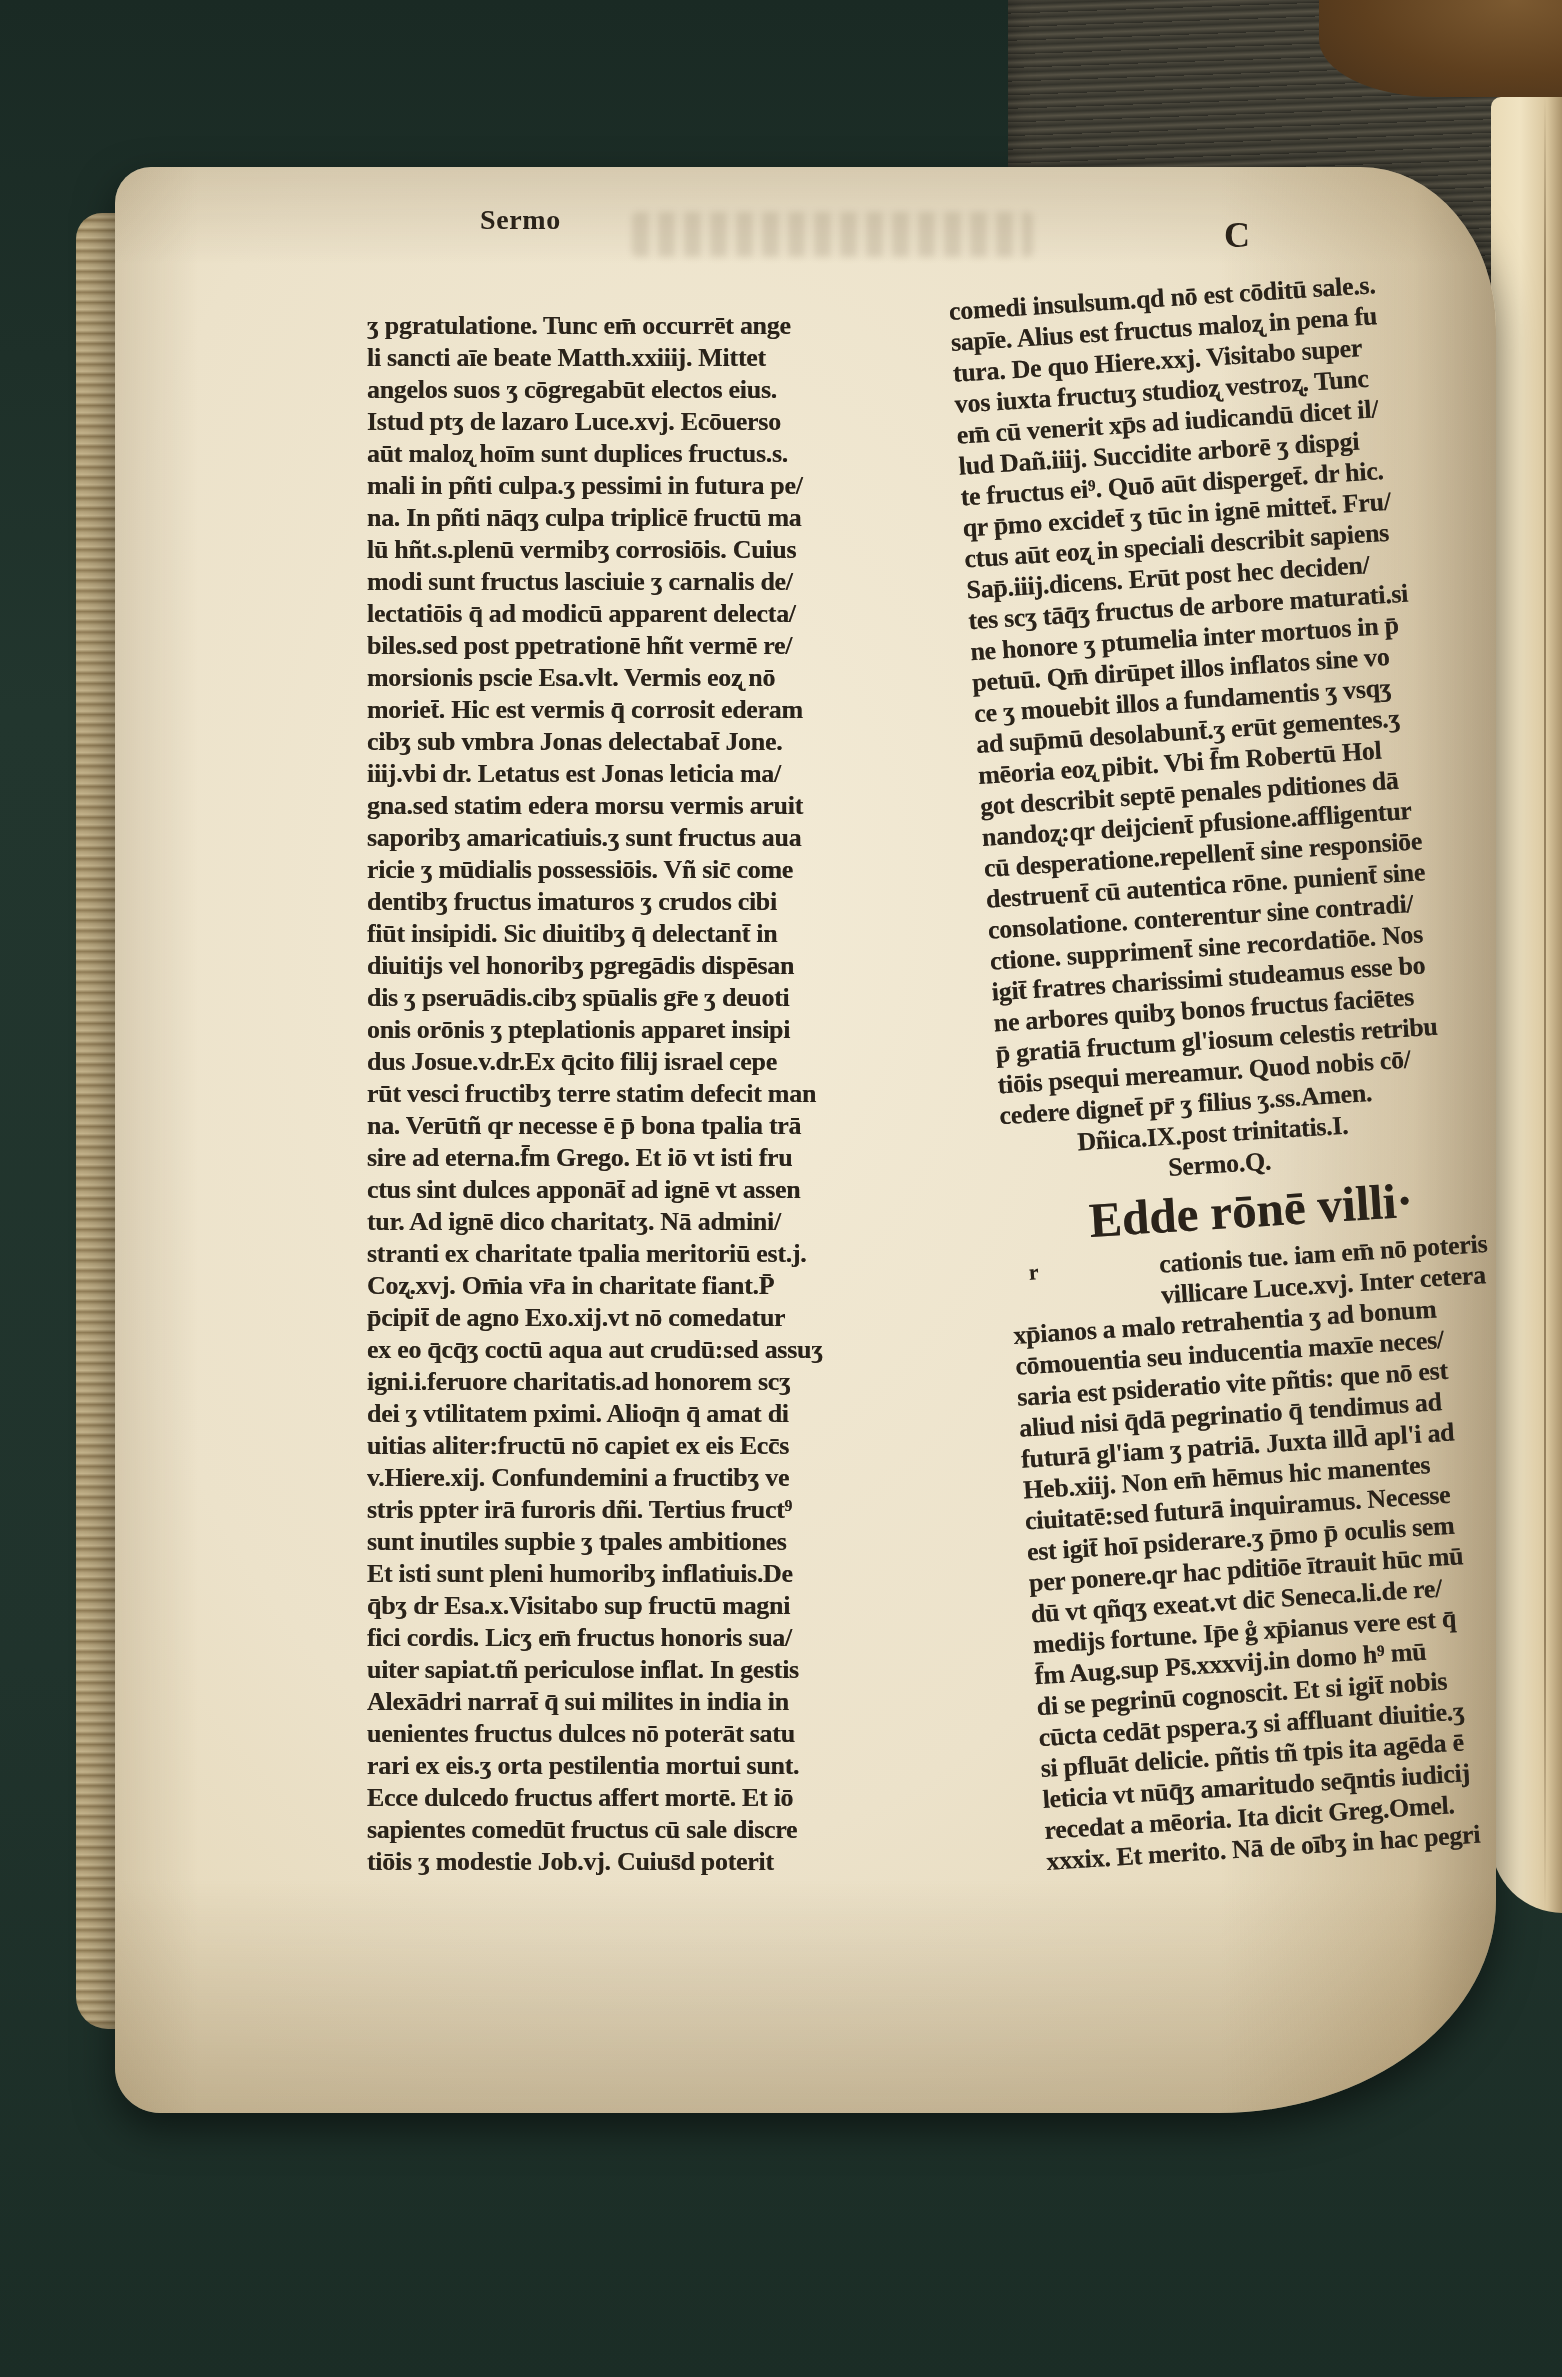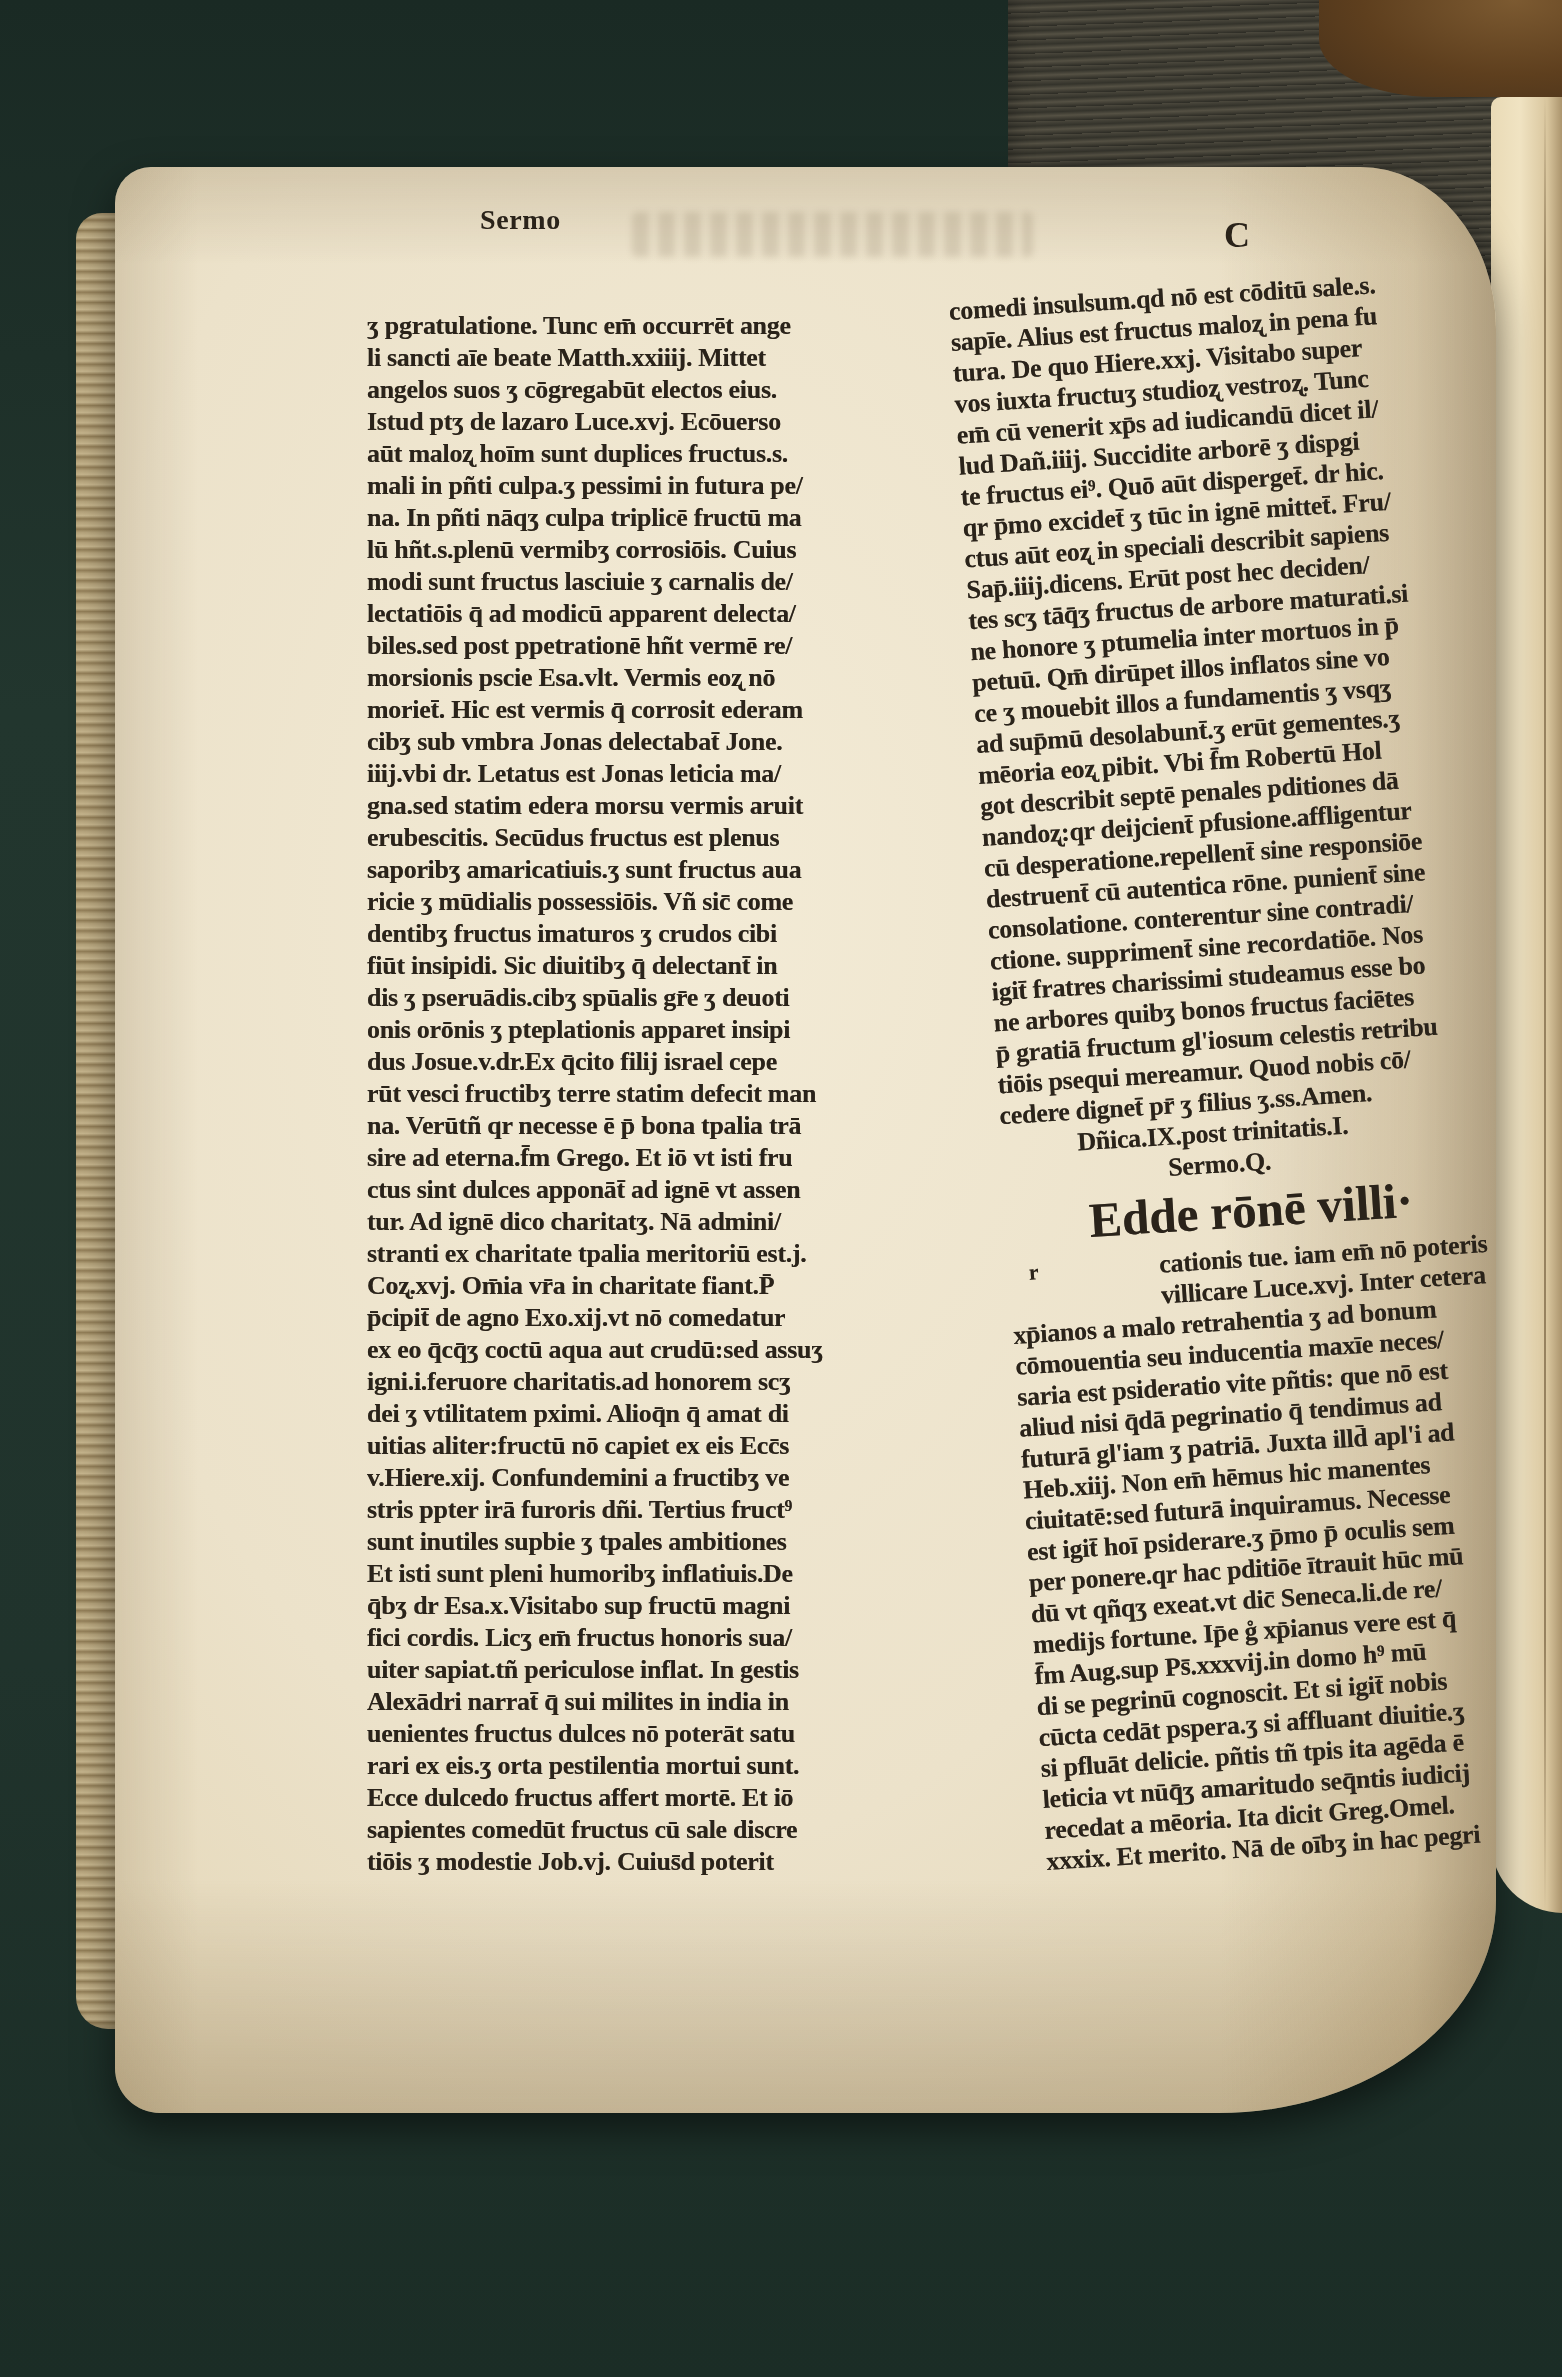--- a/index.html
+++ b/index.html
@@ -76,25 +76,25 @@
         <div>na. In pñti nāqʒ culpa triplicē fructū ma</div>
         <div>lū hñt.s.plenū vermibʒ corrosiōis. Cuius</div>
         <div>modi sunt fructus lasciuie ʒ carnalis de/</div>
         <div>lectatiōis q̄ ad modicū apparent delecta/</div>
         <div>biles.sed post ppetrationē hñt vermē re/</div>
         <div>morsionis pscie Esa.vlt. Vermis eoʐ nō</div>
         <div>moriet̄. Hic est vermis q̄ corrosit ederam</div>
         <div>cibʒ sub vmbra Jonas delectabat̄ Jone.</div>
         <div>iiij.vbi dr. Letatus est Jonas leticia ma/</div>
         <div>gna.sed statim edera morsu vermis aruit</div>
-        <div>erubescitis. Secūdus fructus est plenus</div>
         <div>saporibʒ amaricatiuis.ʒ sunt fructus aua</div>
         <div>ricie ʒ mūdialis possessiōis. Vñ sic̄ come</div>
         <div>dentibʒ fructus imaturos ʒ crudos cibi</div>
         <div>fiūt insipidi. Sic diuitibʒ q̄ delectant̄ in</div>
+        <div>diuitijs vel honoribʒ pgregādis dispēsan</div>
         <div>dis ʒ pseruādis.cibʒ spūalis gr̄e ʒ deuoti</div>
         <div>onis orōnis ʒ pteplationis apparet insipi</div>
         <div>dus Josue.v.dr.Ex q̄cito filij israel cepe</div>
         <div>rūt vesci fructibʒ terre statim defecit man</div>
         <div>na. Verūtñ qr necesse ē p̄ bona tpalia trā</div>
         <div>sire ad eterna.f̄m Grego. Et iō vt isti fru</div>
         <div>ctus sint dulces apponāt̄ ad ignē vt assen</div>
         <div>tur. Ad ignē dico charitatʒ. Nā admini/</div>
         <div>stranti ex charitate tpalia meritoriū est.j.</div>
         <div>Coʐ.xvj. Om̄ia vr̄a in charitate fiant.P̄</div>

